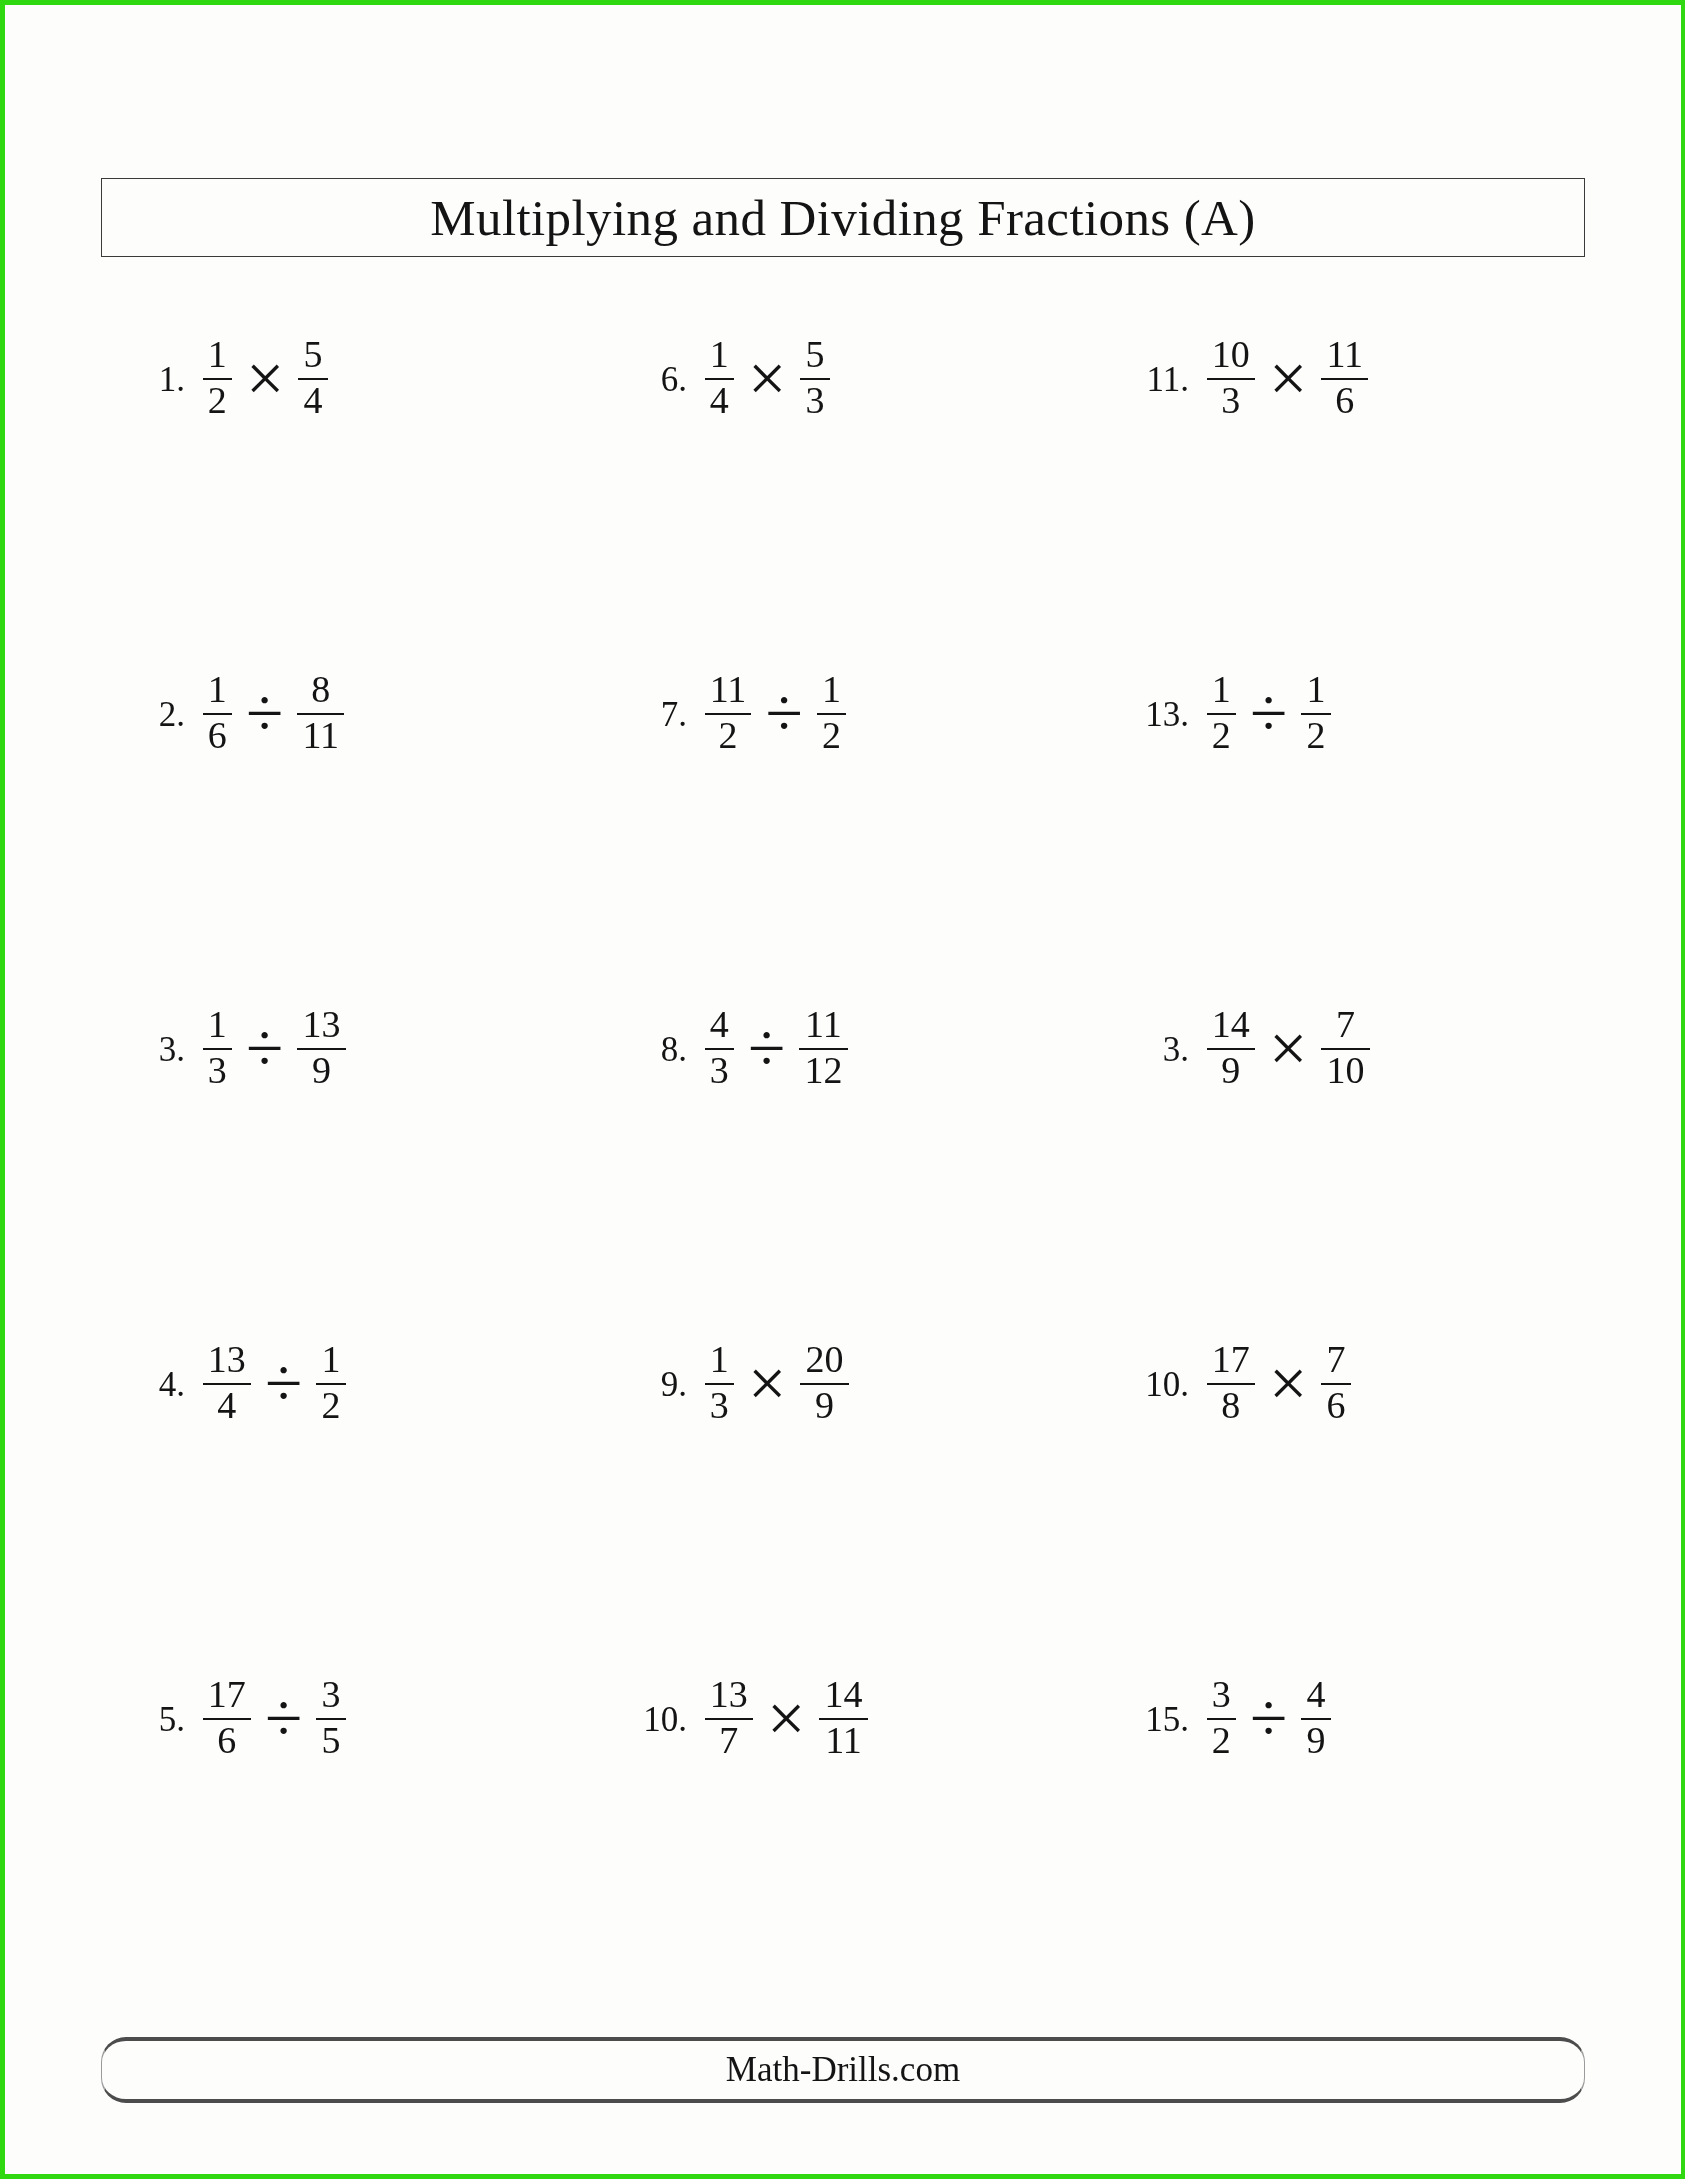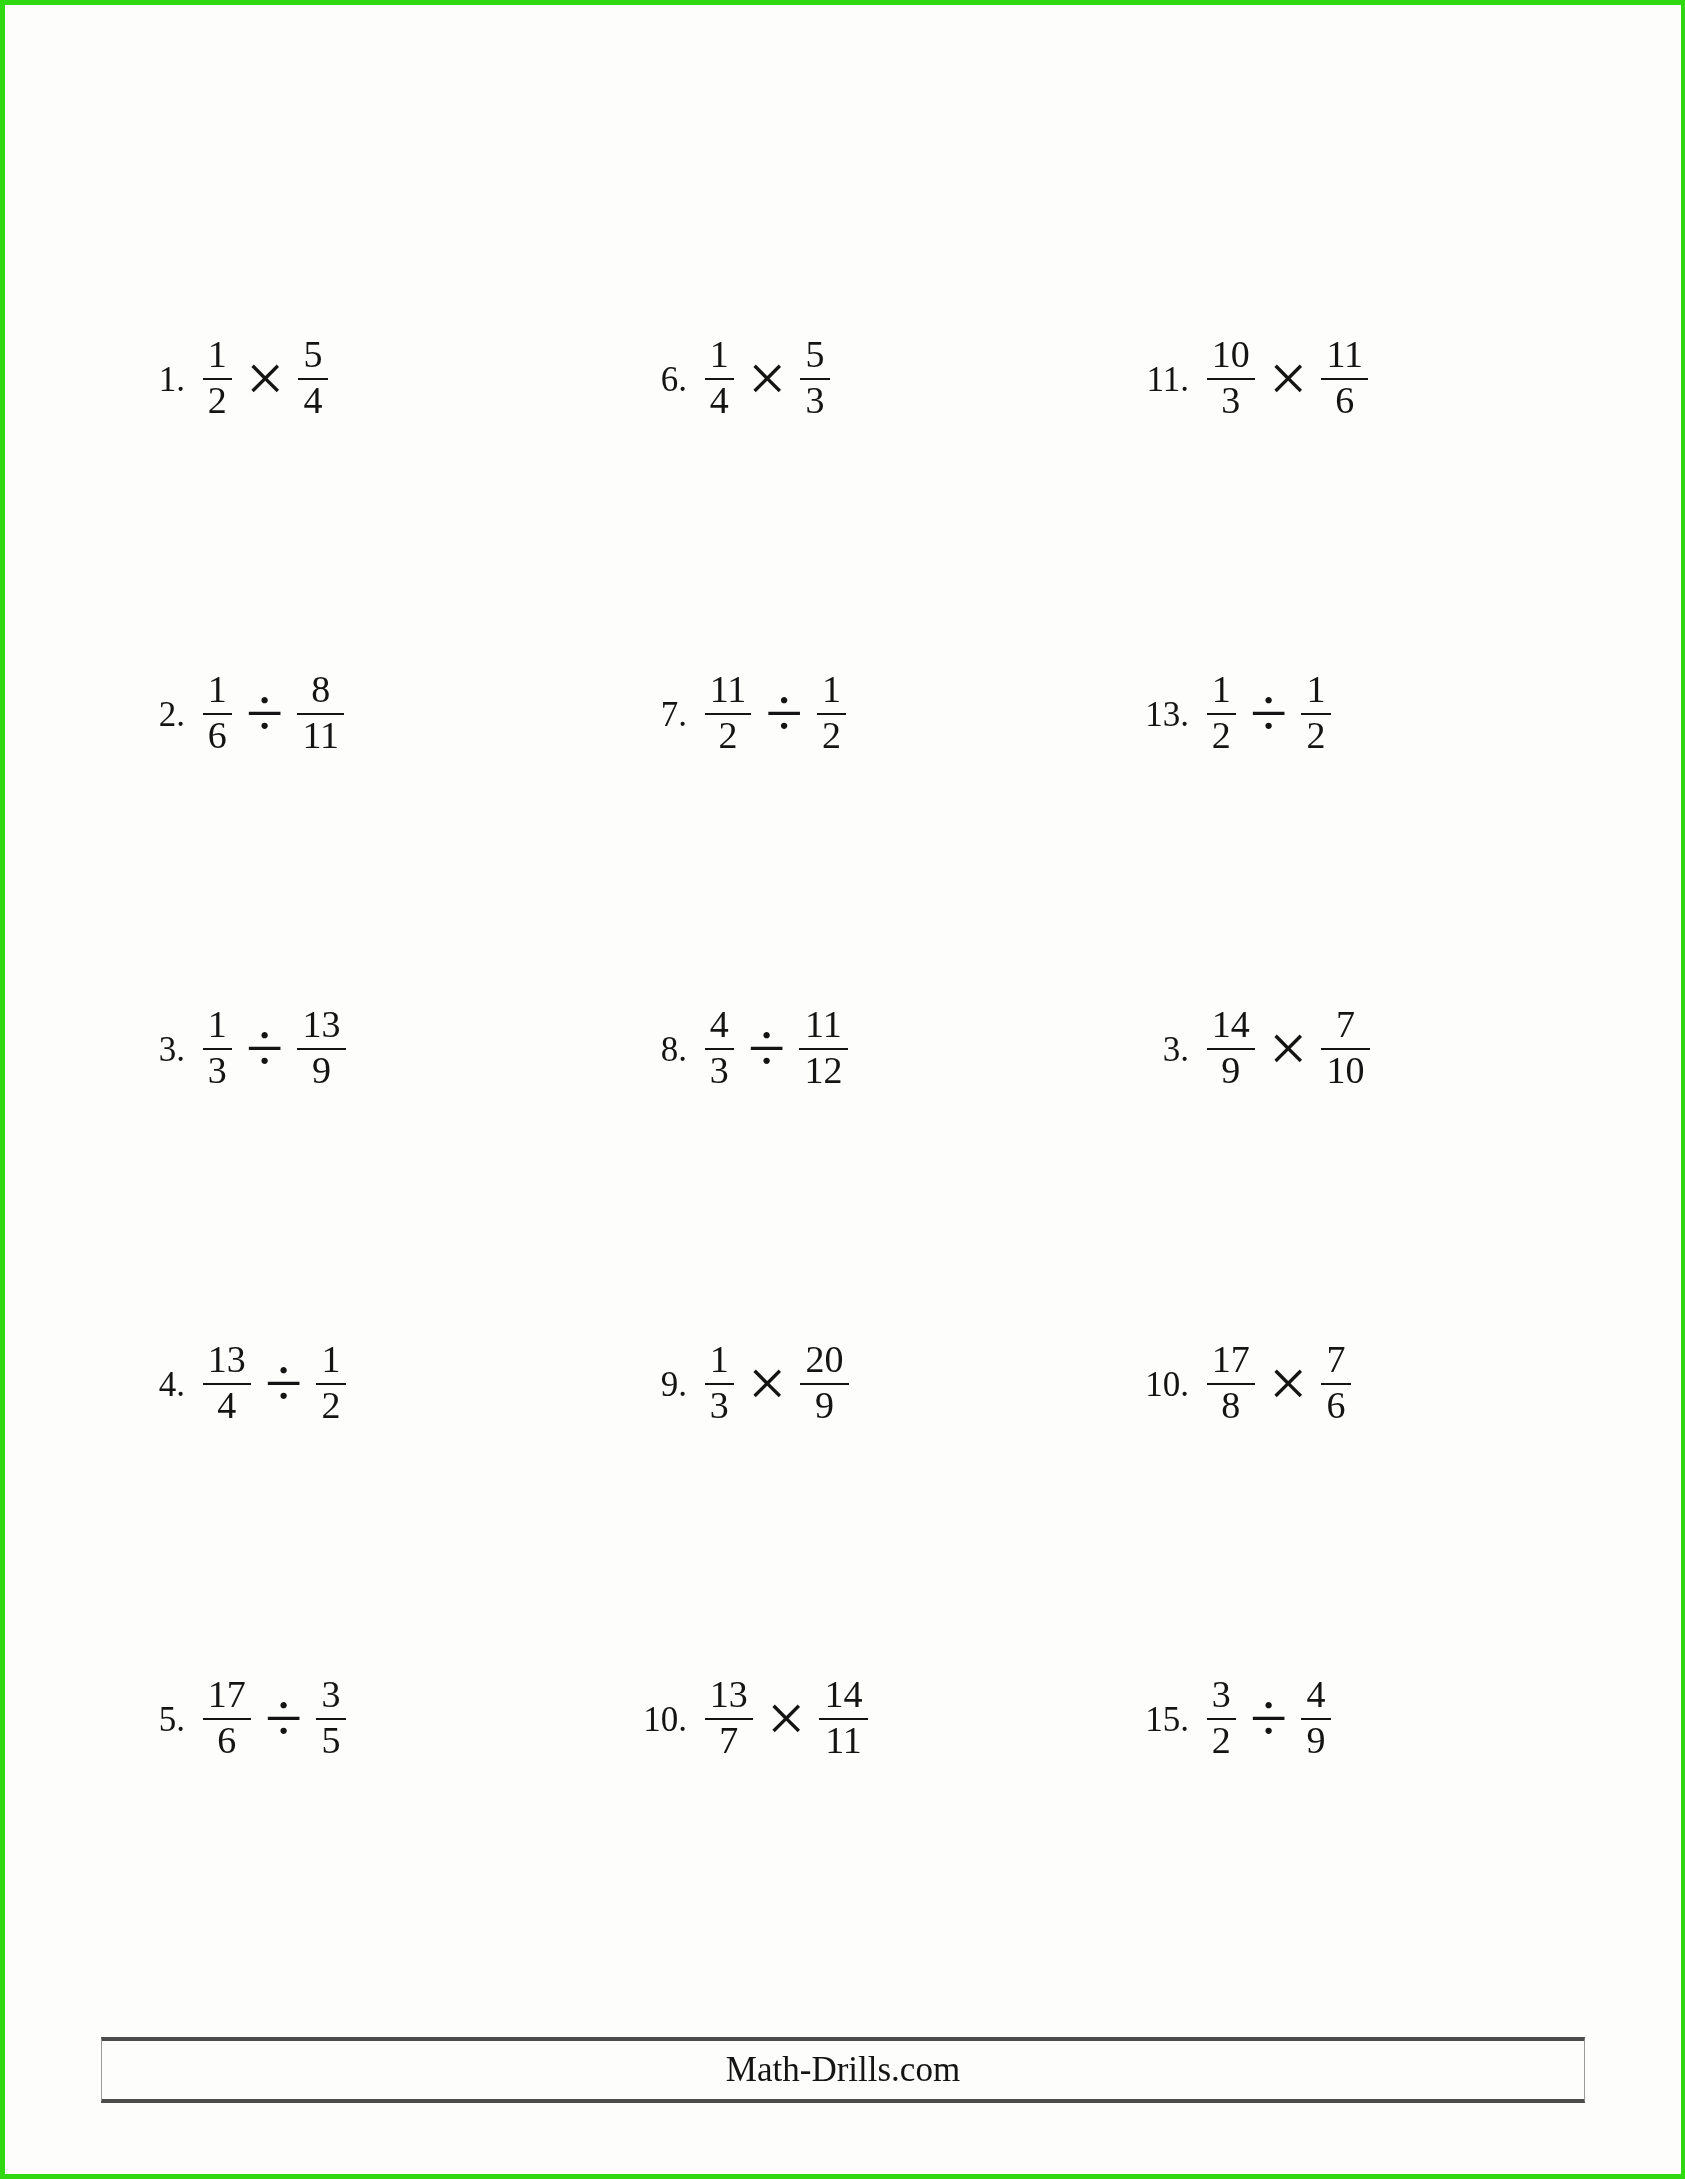--- a/index.html
+++ b/index.html
@@ -75,29 +75,32 @@
     line-height: 0.8;
     margin: 0 14px;
   }
   .footer-box {
     position: absolute;
     left: 96px; right: 96px; top: 2032px; height: 66px;
     border-left: 0.9px solid #9a9a9a;
     border-right: 0.9px solid #9a9a9a;
     border-top: 4.4px solid #4c4c4c;
     border-bottom: 4.4px solid #4c4c4c;
-    display: flex; align-items: center; justify-content: center;
+    display: flex; align-items: center; justify-content: center; border-radius: 25px;
   }
   .footer-box .footer-text { font-size: 35px; }
 </style>
 </head>
 <body>
 
 <div class="page" style="border-color: rgb(48, 216, 18); background: rgb(253, 253, 252);">
 
+  <div class="title-box">
+    <h1>Multiplying and Dividing Fractions (A)</h1>
+  </div>
 
 
   <div class="problems-grid" id="problems-grid">
   <div class="problem">
     <span class="pnum">1.</span>
     <span class="expr">
       <span class="frac">
         <span class="num">1</span>
         <span class="den">2</span>
       </span>

